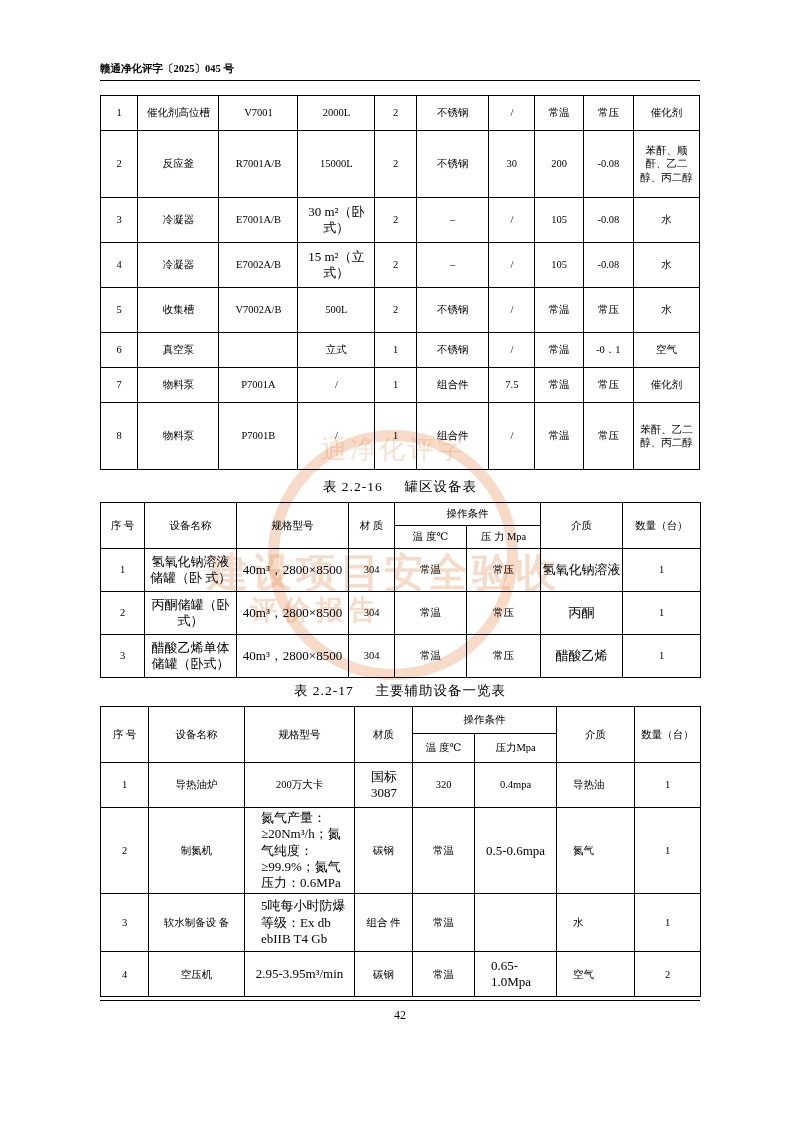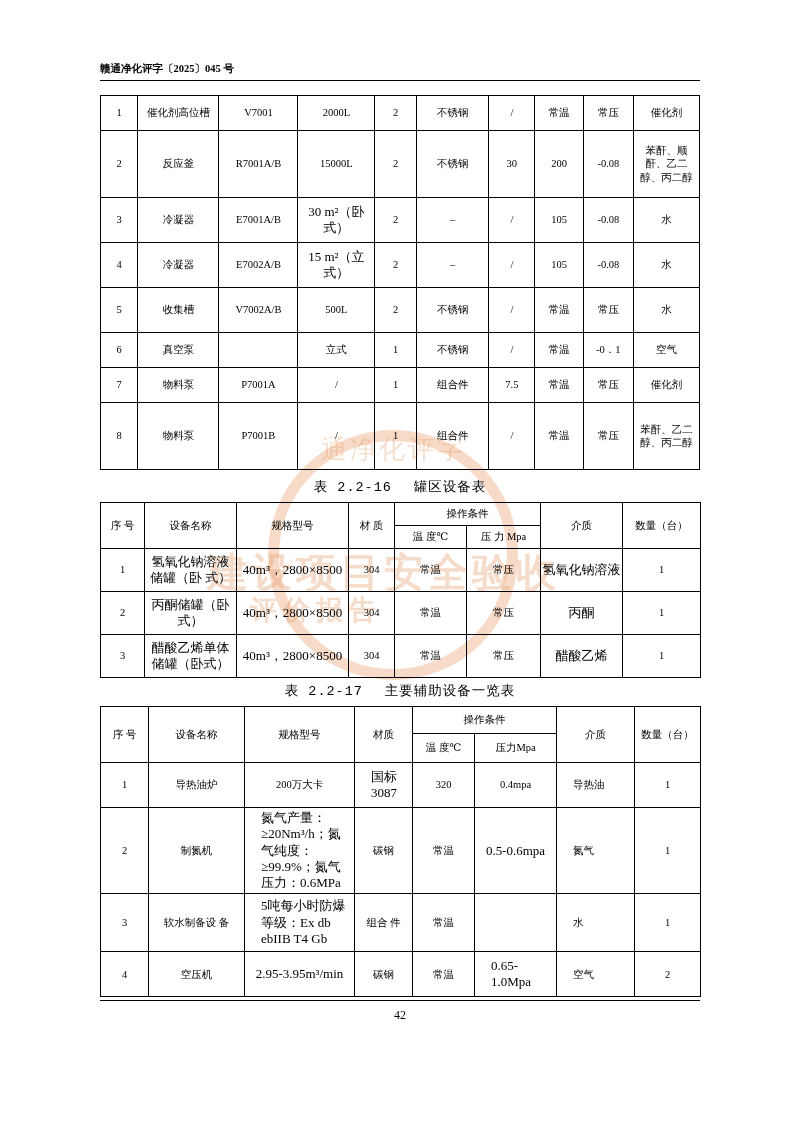--- a/index.html
+++ b/index.html
@@ -136,21 +136,21 @@
     background: transparent;
   }
 
   .tbl-caption {
     text-align: center;
     font-size: 13.5px;
     font-weight: normal;
     margin: 8px 0 6px 0;
     letter-spacing: 1px;
   }
-  .cap-num { font-family: Liberation Mono, monospace; }
+  .cap-num { font-family: Liberation Serif, serif; }
 
   
   .t1 td { height: 30px; }
   .t1 .r2 td { height: 62px; }
   .t1 .r3 td, .t1 .r4 td, .t1 .r5 td { height: 40px; }
   .t1 .r8 td { height: 62px; }
 
   .t2 td { height: 38px; }
   .t2 .hdr td { height: 18px; font-weight: normal; }
 

